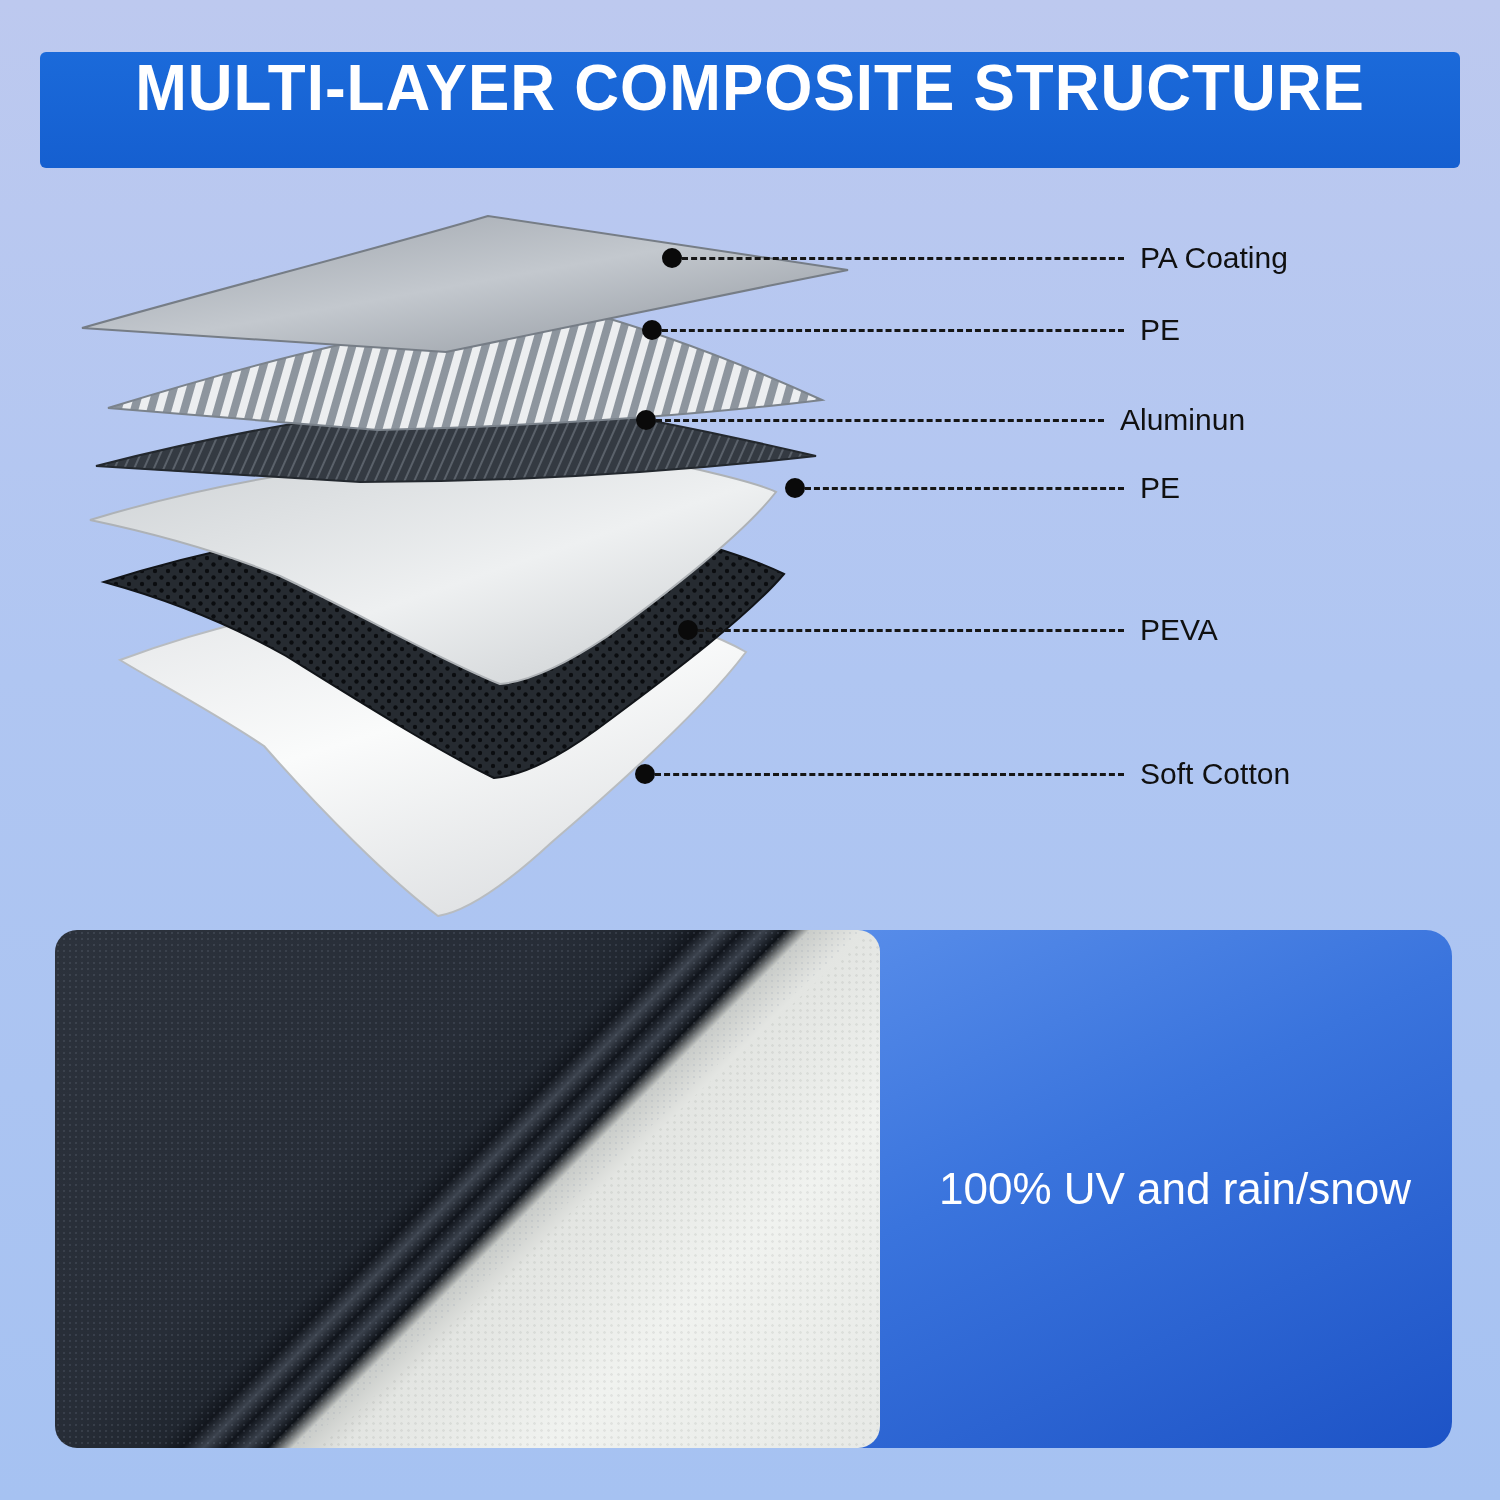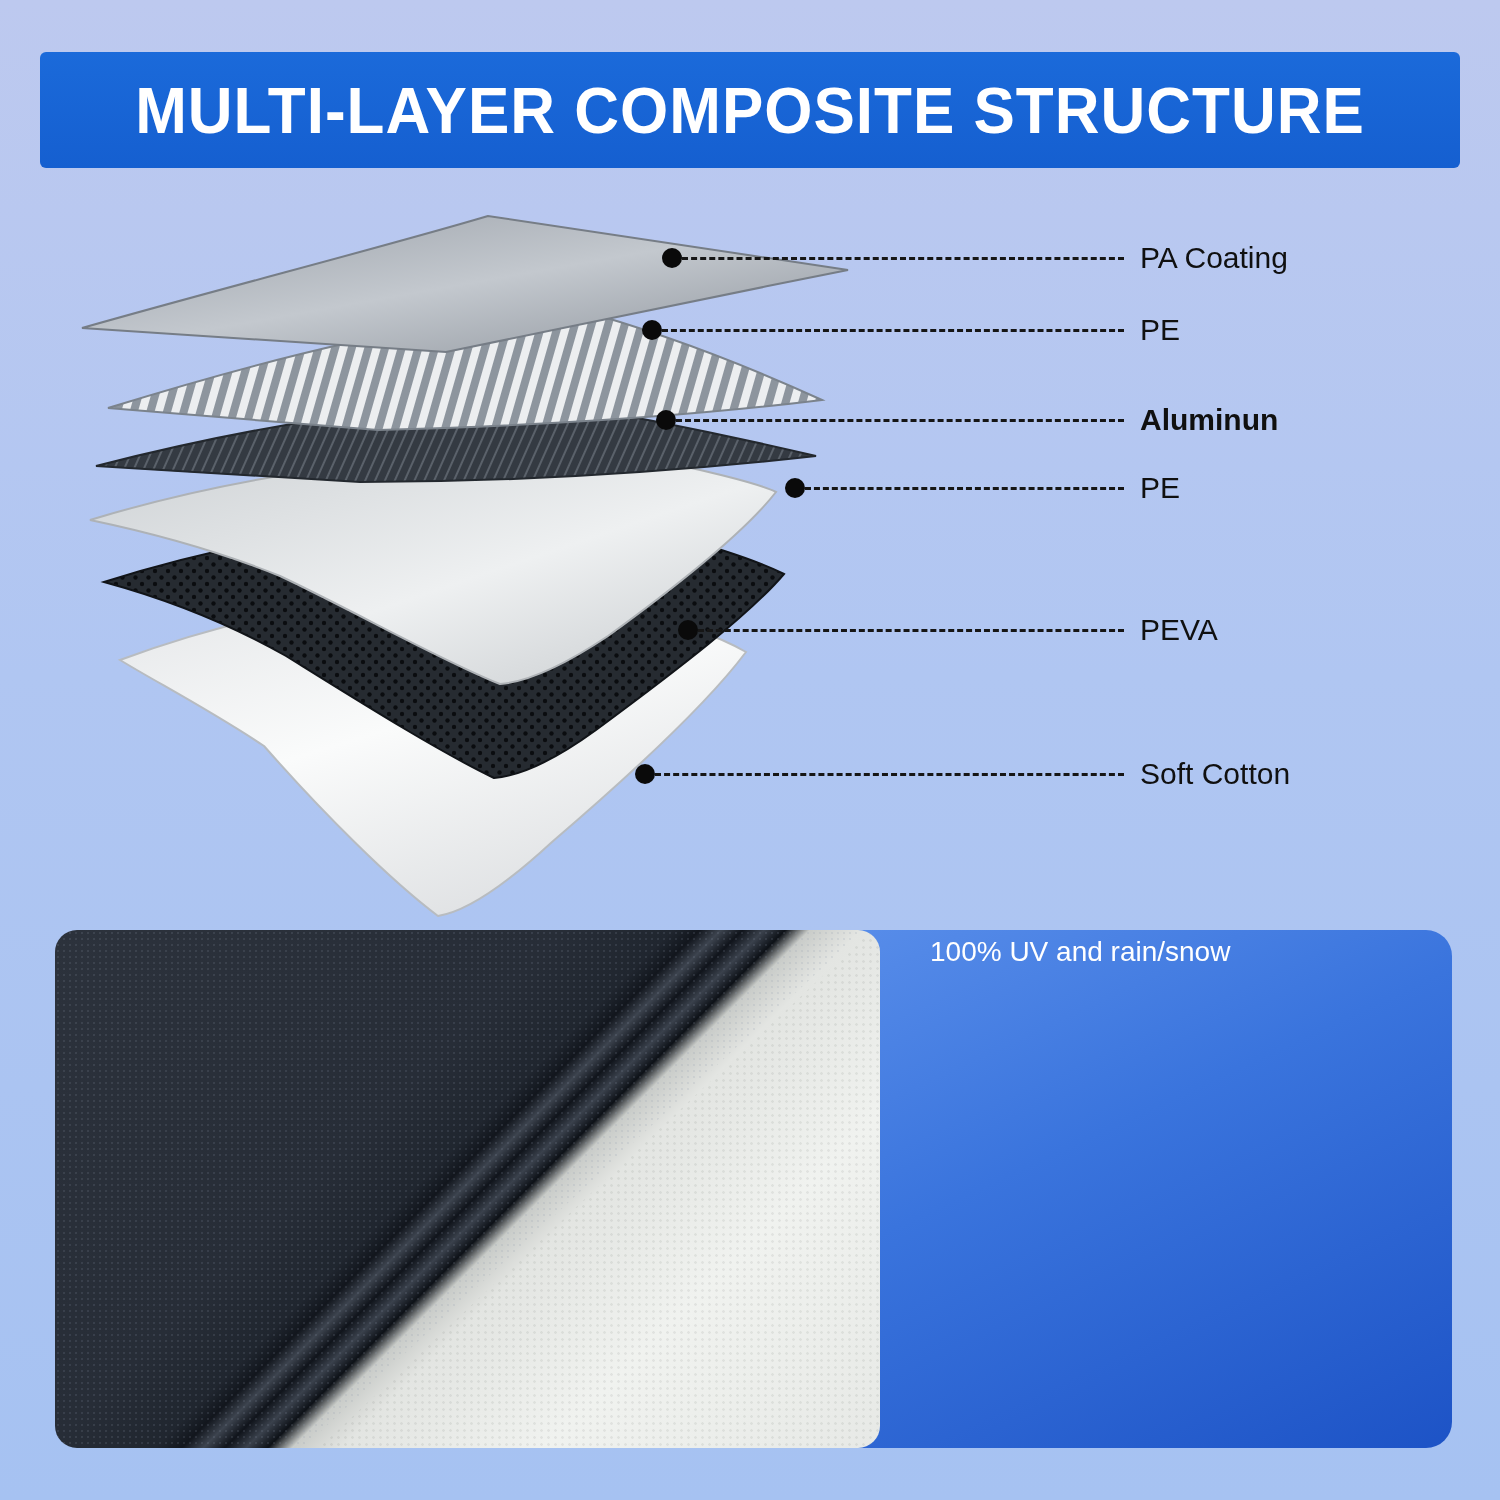--- a/index.html
+++ b/index.html
@@ -10,56 +10,56 @@
     font-family:"Liberation Sans", sans-serif;
     background:linear-gradient(180deg,#bdc9ef 0%,#b0c6f2 45%,#a6c2f2 100%);
     overflow:hidden;
   }
 
   
   .banner {
     position:absolute; left:40px; top:52px; width:1420px; height:116px;
     background:linear-gradient(180deg,#1b6ada 0%,#155fd0 100%);
     border-radius:6px;
-    display:flex; align-items:center; justify-content:center;
+    display:flex; align-items:flex-start; justify-content:center;
   }
   .banner h1 {
     color:#ffffff; font-size:62px; font-weight:bold;
     letter-spacing:1px; transform:scaleY(1.06);
     white-space:nowrap;
   }
 
   
   .diagram {
     position:absolute; left:60px; top:190px; width:840px; height:770px;
   }
 
   
   .lbl { position:absolute; display:flex; align-items:center; height:26px; }
   .dot { width:20px; height:20px; border-radius:50%; background:#0a0a0a; flex:0 0 auto; }
   .dash { height:0; border-top:3px dashed #161616; flex:0 0 auto; }
   .lbl-text { margin-left:16px; font-size:30px; color:#101010; white-space:nowrap;text-align:center; }
 
   .lbl-1 { top:245px; left:662px; } .lbl-1 .dash { width:442px; }
   .lbl-2 { top:317px; left:642px; } .lbl-2 .dash { width:462px; }
-  .lbl-3 { top:407px; left:656px;font-weight:bold; } .lbl-3 .dash { width:448px; }
+  .lbl-3 { top:407px; left:636px; } .lbl-3 .dash { width:448px; }
   .lbl-4 { top:475px; left:785px; } .lbl-4 .dash { width:319px; }
   .lbl-5 { top:617px; left:678px; } .lbl-5 .dash { width:426px; }
   .lbl-6 { top:761px; left:635px; } .lbl-6 .dash { width:469px; }
 
   
   .info-panel {
     position:absolute; left:690px; top:930px; width:762px; height:518px;
     border-radius:26px; z-index:1;
     background:linear-gradient(155deg,#5e92ec 0%,#3a74dd 45%,#1d53c6 100%);
   }
   .info-text {
     position:absolute; left:240px; top:0; width:490px; height:100%;
-    display:flex; flex-direction:row; 
-    text-align:center; color:#ffffff; font-size:28px; line-height:1.58;
+    display:flex; flex-direction:column; justify-content:center;
+    text-align:center; color:#ffffff; font-size:44px; line-height:1.58;
   }
 
   
   .photo {
     position:absolute; left:55px; top:930px; width:825px; height:518px;
     border-radius:22px; overflow:hidden; z-index:2;
     background:linear-gradient(135deg,
       #2c323c 0%, #272d37 38%, #20262f 46%,
       #12161d 48%, #3d444f 49.6%, #10141b 51.2%, #3a414c 52.8%, #0d1117 54.4%,
       #c9ccc9 56.2%, #e3e5e2 60%, #f0f2ef 75%, #e7e9e6 100%);

